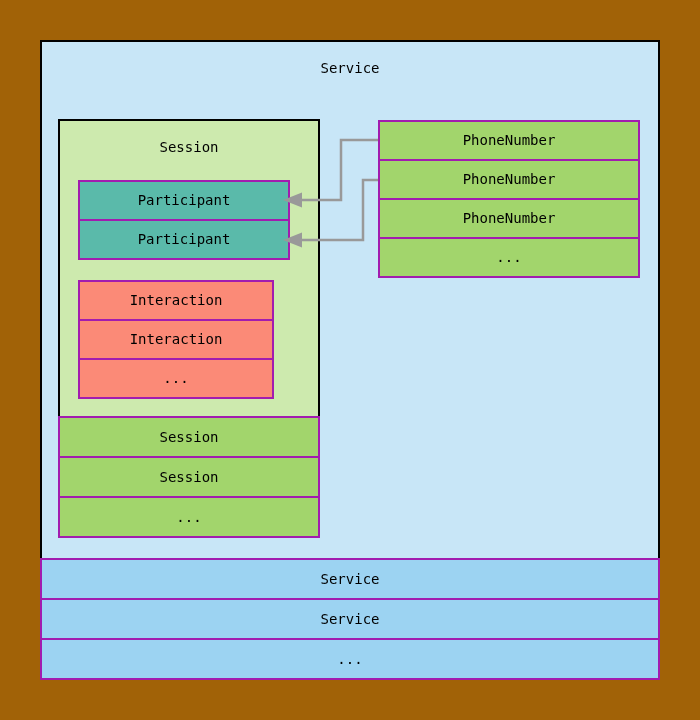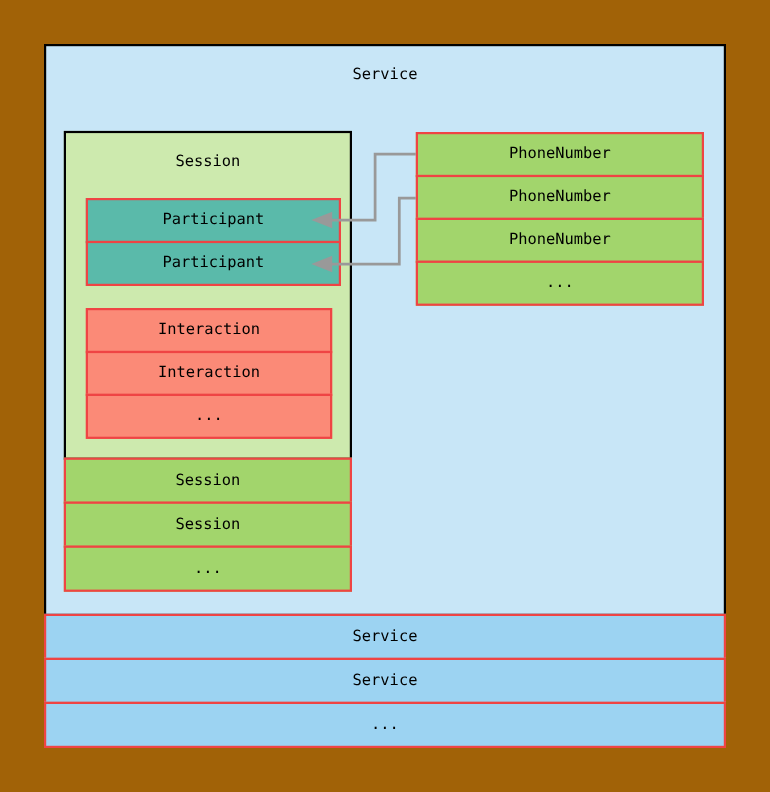--- a/index.html
+++ b/index.html
@@ -2,21 +2,21 @@
 <html><head>
 <meta charset="utf-8">
 <style>
   html,body { margin:0; padding:0; background:#ffffff; }
   body { width:700px; height:720px; font-family:"DejaVu Sans Mono","Liberation Mono",monospace; }
   .canvas { position:relative; width:700px; height:720px; background:#a16207; overflow:hidden; }
   .box { position:absolute; box-sizing:border-box; border:2px solid #000; }
   .box-title { text-align:center; font-size:14px; line-height:20px; padding-top:16px; color:#000; }
   .stack { position:absolute; }
   .row {
-    box-sizing:border-box; border:2px solid #ef4444; height:42px; line-height:38px;
+    box-sizing:border-box; border:2px solid #a21caf; height:42px; line-height:38px;
     text-align:center; font-size:14px; color:#000; width:100%;
   }
   .row.h41 { height:41px; line-height:37px; }
   .row + .row { margin-top:-2px; }
   .bg-service     { background:#C8E6F7; }
   .bg-service-row { background:#9CD3F2; }
   .bg-session     { background:#CDEAAE; }
   .bg-green-row   { background:#A2D56C; }
   .bg-participant { background:#5ABAAA; }
   .bg-interaction { background:#FB8A77; }
@@ -28,26 +28,26 @@
 <div class="canvas">
 
   <div class="box bg-service" style="left:40px; top:40px; width:620px; height:520px;">
     <div class="box-title">Service</div>
   </div>
 
   <div class="box bg-session" style="left:58px; top:119px; width:262px; height:299px;">
     <div class="box-title">Session</div>
   </div>
 
-  <div class="stack" style="left:78px; top:180px; width:232px;">
+  <div class="stack" style="left:78px; top:180px; width:212px;">
     <div class="row h41 bg-participant">Participant</div>
     <div class="row h41 bg-participant">Participant</div>
   </div>
 
-  <div class="stack" style="left:78px; top:280px; width:224px;">
+  <div class="stack" style="left:78px; top:280px; width:196px;">
     <div class="row h41 bg-interaction">Interaction</div>
     <div class="row h41 bg-interaction">Interaction</div>
     <div class="row h41 bg-interaction">...</div>
   </div>
 
   <div class="stack" style="left:58px; top:416px; width:262px;">
     <div class="row bg-green-row">Session</div>
     <div class="row bg-green-row">Session</div>
     <div class="row bg-green-row">...</div>
   </div>

